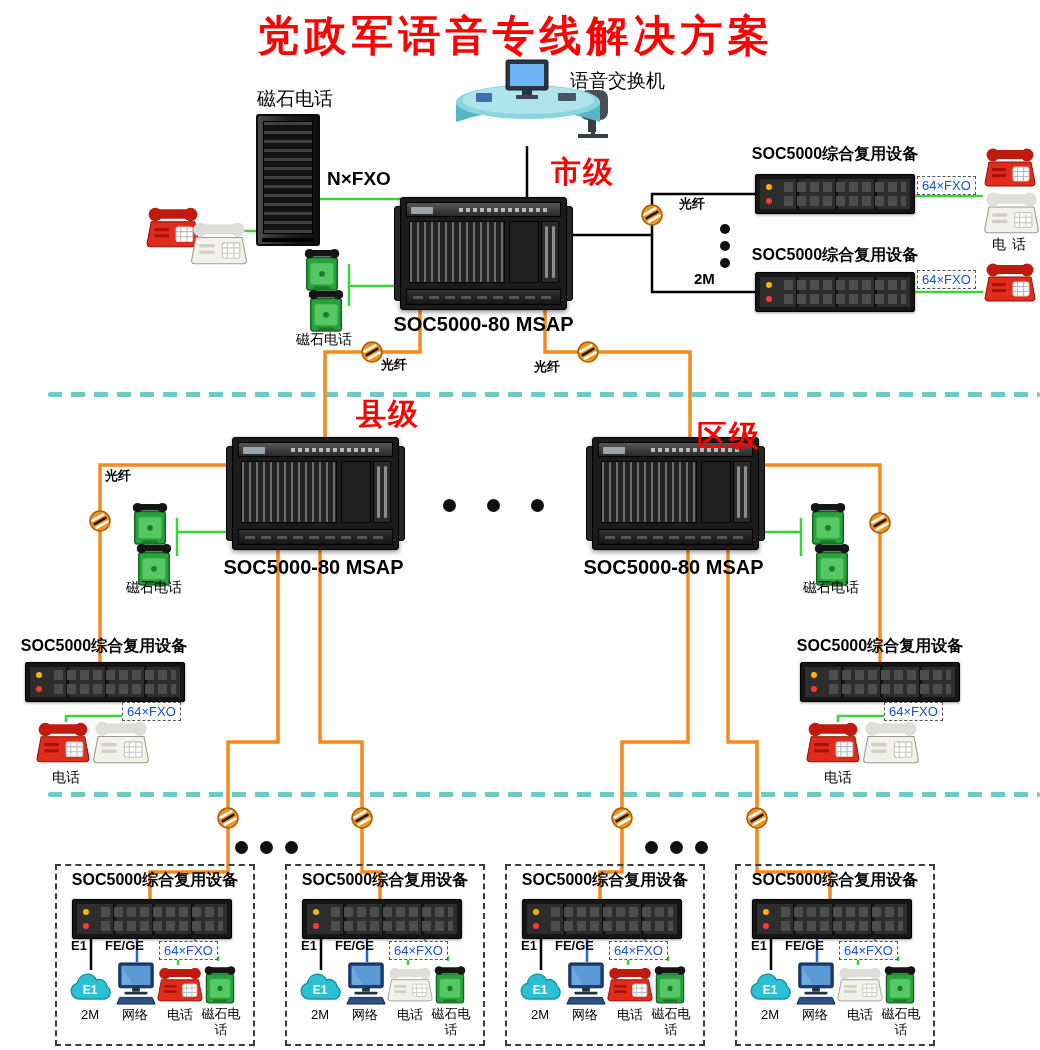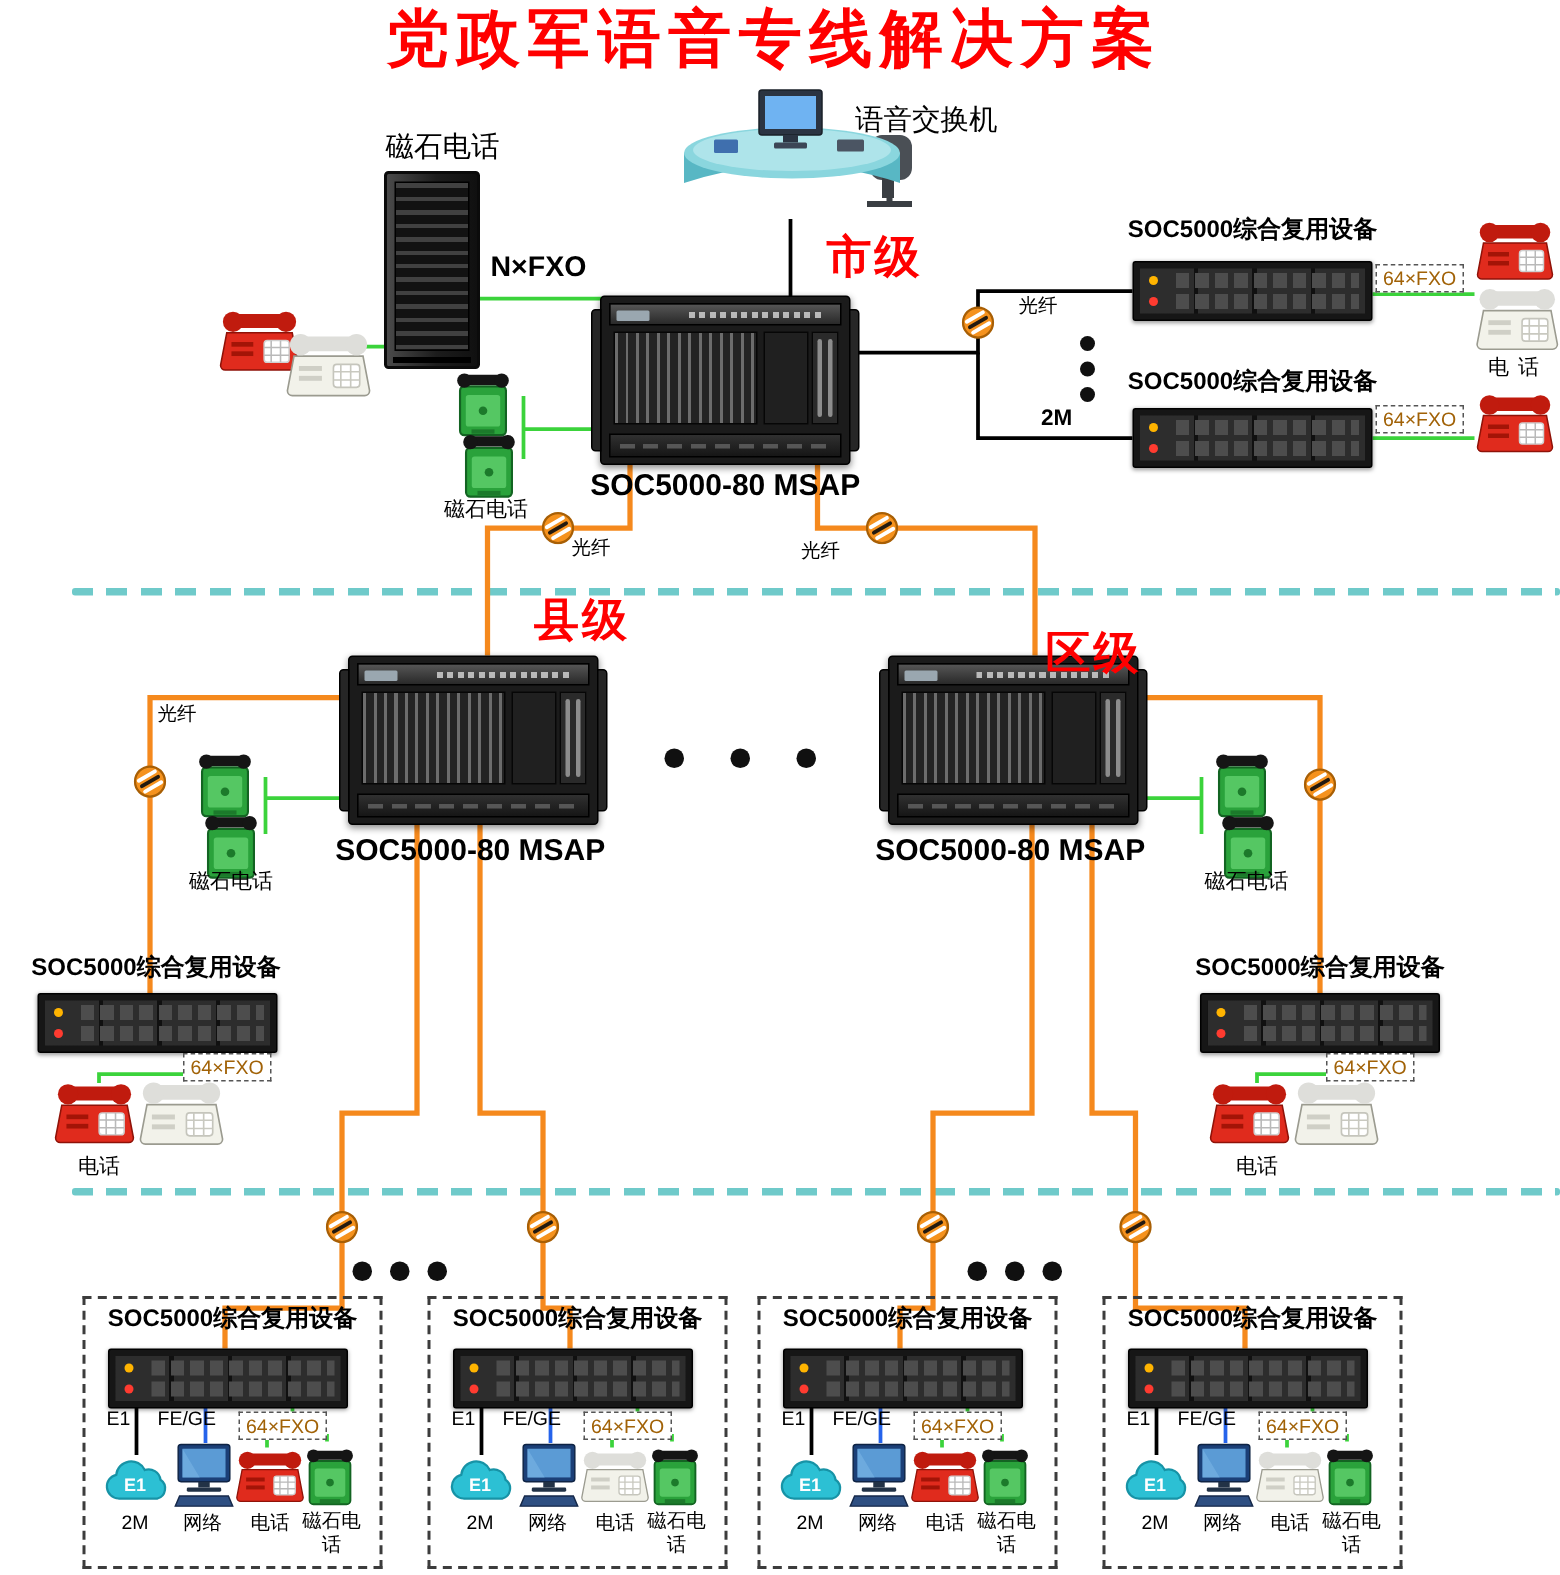--- a/index.html
+++ b/index.html
@@ -15,27 +15,27 @@
 .fiber{z-index:5;}
 .lbl{position:absolute;z-index:6;color:#000;white-space:nowrap;line-height:1.15;}
 
 
 .t-title{font-size:42px;font-weight:bold;color:#ff0000;text-align:center;letter-spacing:5px;}
 .lvl{font-size:30px;font-weight:bold;color:#ff0000;letter-spacing:2px;}
 .h19{font-size:19px;}
 .b19{font-size:19px;font-weight:bold;}
 .msapl{font-size:20px;font-weight:bold;text-align:center;}
 .muxl{font-size:16px;font-weight:bold;text-align:center;}
-.sm{font-size:13px;}
+.sm{font-size:13px;font-weight:bold;}
 .b15{font-size:15px;font-weight:bold;}
 .cap{font-size:14px;text-align:center;}
 .cap13{font-size:13px;text-align:center;}
 .capw{white-space:normal;line-height:1.25;}
 .spaced{letter-spacing:6px;}
-.fxo{position:absolute;z-index:6;font-size:13px;border:1px dashed #555;background:#fff;padding:1px 4px;color:#a16207;white-space:nowrap;}
+.fxo{position:absolute;z-index:6;font-size:13px;border:1px dashed #555;background:#fff;padding:1px 4px;color:#1d4ed8;white-space:nowrap;}
 
 
 .msap{position:absolute;width:167px;height:113px;background:#1b1b1b;border:1px solid #000;border-radius:3px;box-shadow:0 2px 5px rgba(0,0,0,.45);}
 .msap .ear{position:absolute;top:8px;bottom:8px;width:7px;background:#262626;border:1px solid #000;}
 .msap .ear.l{left:-7px;border-radius:3px 0 0 3px;}
 .msap .ear.r{right:-7px;border-radius:0 3px 3px 0;}
 .msap .mtop{position:absolute;left:5px;right:5px;top:4px;height:15px;background:linear-gradient(180deg,#565656,#292929);border:1px solid #000;}
 .msap .mtop .logo{position:absolute;left:4px;top:4px;width:22px;height:7px;background:#9aa7b0;border-radius:1px;}
 .msap .mtop .ttext{position:absolute;left:34%;right:8%;top:5px;height:4px;background:repeating-linear-gradient(90deg,#cfcfcf 0 4px,transparent 4px 7px);opacity:.85;}
 .msap .cards{position:absolute;left:8px;top:23px;width:96px;bottom:26px;background:repeating-linear-gradient(90deg,#6c6c6c 0 2px,#232323 2px 7px);border:1px solid #060606;}
@@ -180,21 +180,21 @@
         <polyline points="898,956 898,961"></polyline>
     </g>
     <g stroke="#2563eb" stroke-width="2.5" fill="none">
       <polyline points="137,937 137,962"></polyline>
       <polyline points="367,937 367,962"></polyline>
       <polyline points="587,937 587,962"></polyline>
       <polyline points="817,937 817,962"></polyline>
     </g>
   </svg>
 
-  <div class="lbl t-title" style="left:0;top:2px;width:1032px">党政军语音专线解决方案</div>
+  <div class="lbl t-title" style="left:0;top:12px;width:1032px">党政军语音专线解决方案</div>
 
   <svg class="icon dev" style="left:450px;top:56px" width="180" height="94" viewBox="0 0 180 94">
     <rect x="130" y="34" width="28" height="30" rx="8" fill="#4a4f55"></rect>
     <rect x="138" y="62" width="8" height="14" fill="#3a3e43"></rect>
     <path d="M128 80 h30 M143 74 v8" stroke="#3a3e43" stroke-width="4" fill="none"></path>
     <path d="M6 46 q72 -26 144 0 l0 20 q-72 -24 -144 0 z" fill="#58b7c4"></path>
     <ellipse cx="78" cy="46" rx="72" ry="17" fill="#8ad6de"></ellipse>
     <ellipse cx="78" cy="44" rx="66" ry="14" fill="#aee4ea"></ellipse>
     <rect x="26" y="37" width="16" height="9" rx="1" fill="#3f6fae"></rect>
     <rect x="108" y="37" width="18" height="8" rx="1" fill="#4b5563"></rect>

